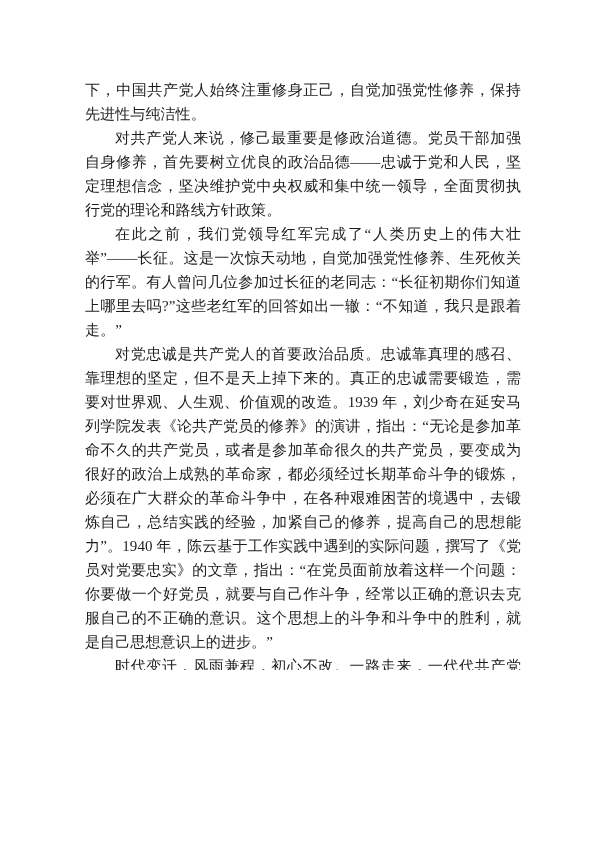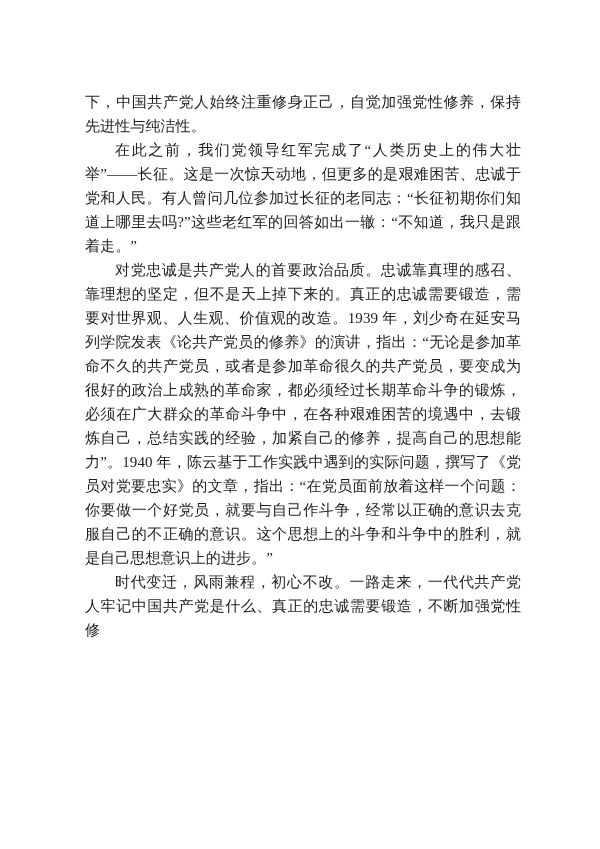--- a/index.html
+++ b/index.html
@@ -8,21 +8,20 @@
     background: #ffffff;
   }
   .page {
     position: relative;
     width: 600px;
     height: 670px;
     background: #ffffff;
     overflow: hidden;
     font-family: "Liberation Serif", "DejaVu Serif", serif;
     color: #1c1c1c;
-    margin-top: 12px;
   }
   .text-block {
     position: absolute;
     left: 85px;
     top: 78px;
     width: 436px;
   }
   .para {
     margin: 0;
     padding: 0;
@@ -46,18 +45,19 @@
     letter-spacing: 1px;
     color: #1c1c1c;
   }
 </style>
 </head>
 <body>
 
 <div class="page">
   <div class="text-block">
     <p class="para">下，中国共产党人始终注重修身正己，自觉加强党性修养，保持先进性与纯洁性。</p>
-    <p class="para indent">在此之前，我们党领导红军完成了“人类历史上的伟大壮举”——长征。这是一次惊天动地，但更多的是艰难困苦、忠诚于党和人民。有人曾问几位参加过长征的老同志：“长征初期你们知道上哪里去吗?”这些老红军的回答如出一辙：“不知道，我只是跟着走。”</p>
+    <p class="para indent">对共产党人来说，修己最重要是修政治道德。党员干部加强自身修养，首先要树立优良的政治品德——忠诚于党和人民，坚定理想信念，坚决维护党中央权威和集中统一领导，全面贯彻执行党的理论和路线方针政策。</p>
+    <p class="para indent">在此之前，我们党领导红军完成了“人类历史上的伟大壮举”——长征。这是一次惊天动地，自觉加强党性修养、生死攸关的行军。有人曾问几位参加过长征的老同志：“长征初期你们知道上哪里去吗?”这些老红军的回答如出一辙：“不知道，我只是跟着走。”</p>
     <p class="para indent">对党忠诚是共产党人的首要政治品质。忠诚靠真理的感召、靠理想的坚定，但不是天上掉下来的。真正的忠诚需要锻造，需要对世界观、人生观、价值观的改造。1939 年，刘少奇在延安马列学院发表《论共产党员的修养》的演讲，指出：“无论是参加革命不久的共产党员，或者是参加革命很久的共产党员，要变成为很好的政治上成熟的革命家，都必须经过长期革命斗争的锻炼，必须在广大群众的革命斗争中，在各种艰难困苦的境遇中，去锻炼自己，总结实践的经验，加紧自己的修养，提高自己的思想能力”。1940 年，陈云基于工作实践中遇到的实际问题，撰写了《党员对党要忠实》的文章，指出：“在党员面前放着这样一个问题：你要做一个好党员，就要与自己作斗争，经常以正确的意识去克服自己的不正确的意识。这个思想上的斗争和斗争中的胜利，就是自己思想意识上的进步。”</p>
     <p class="para indent">时代变迁，风雨兼程，初心不改。一路走来，一代代共产党人牢记中国共产党是什么、真正的忠诚需要锻造，不断加强党性修</p>
   </div>
   <div class="page-number">- 8 -</div>
 </div>
 
 </body></html>

